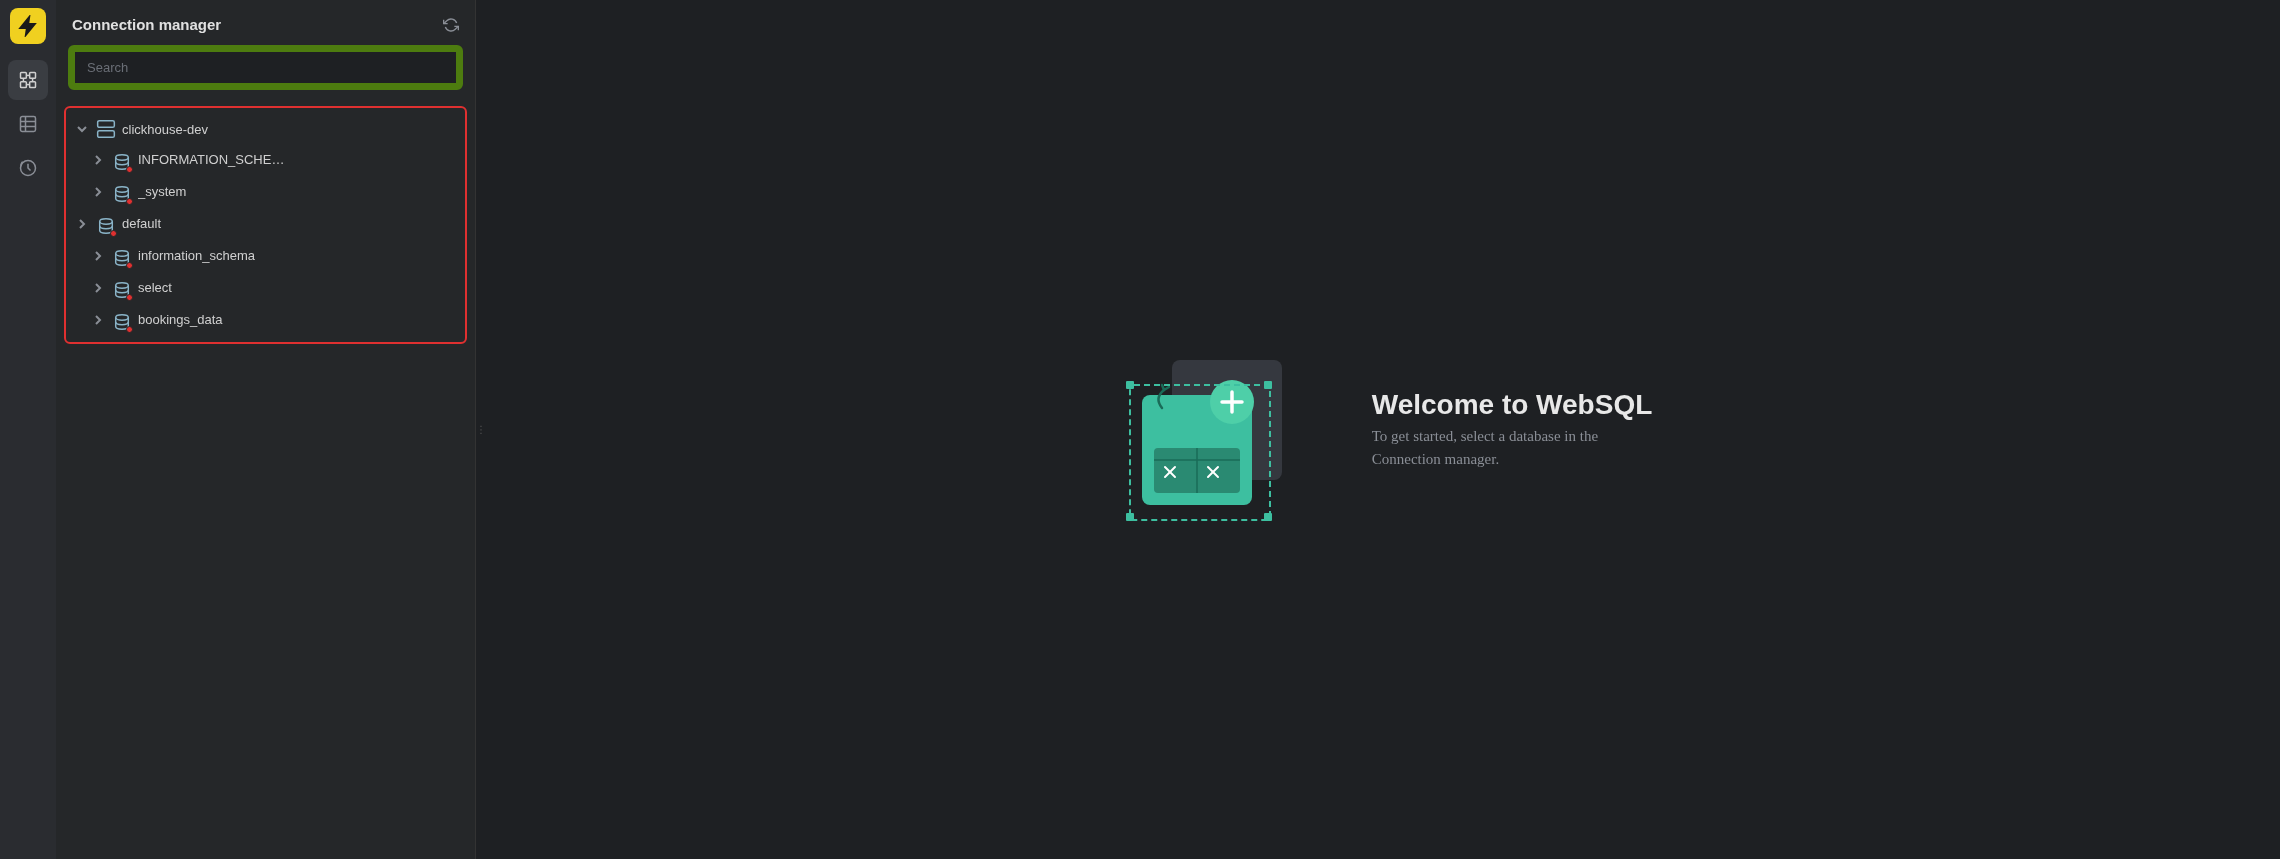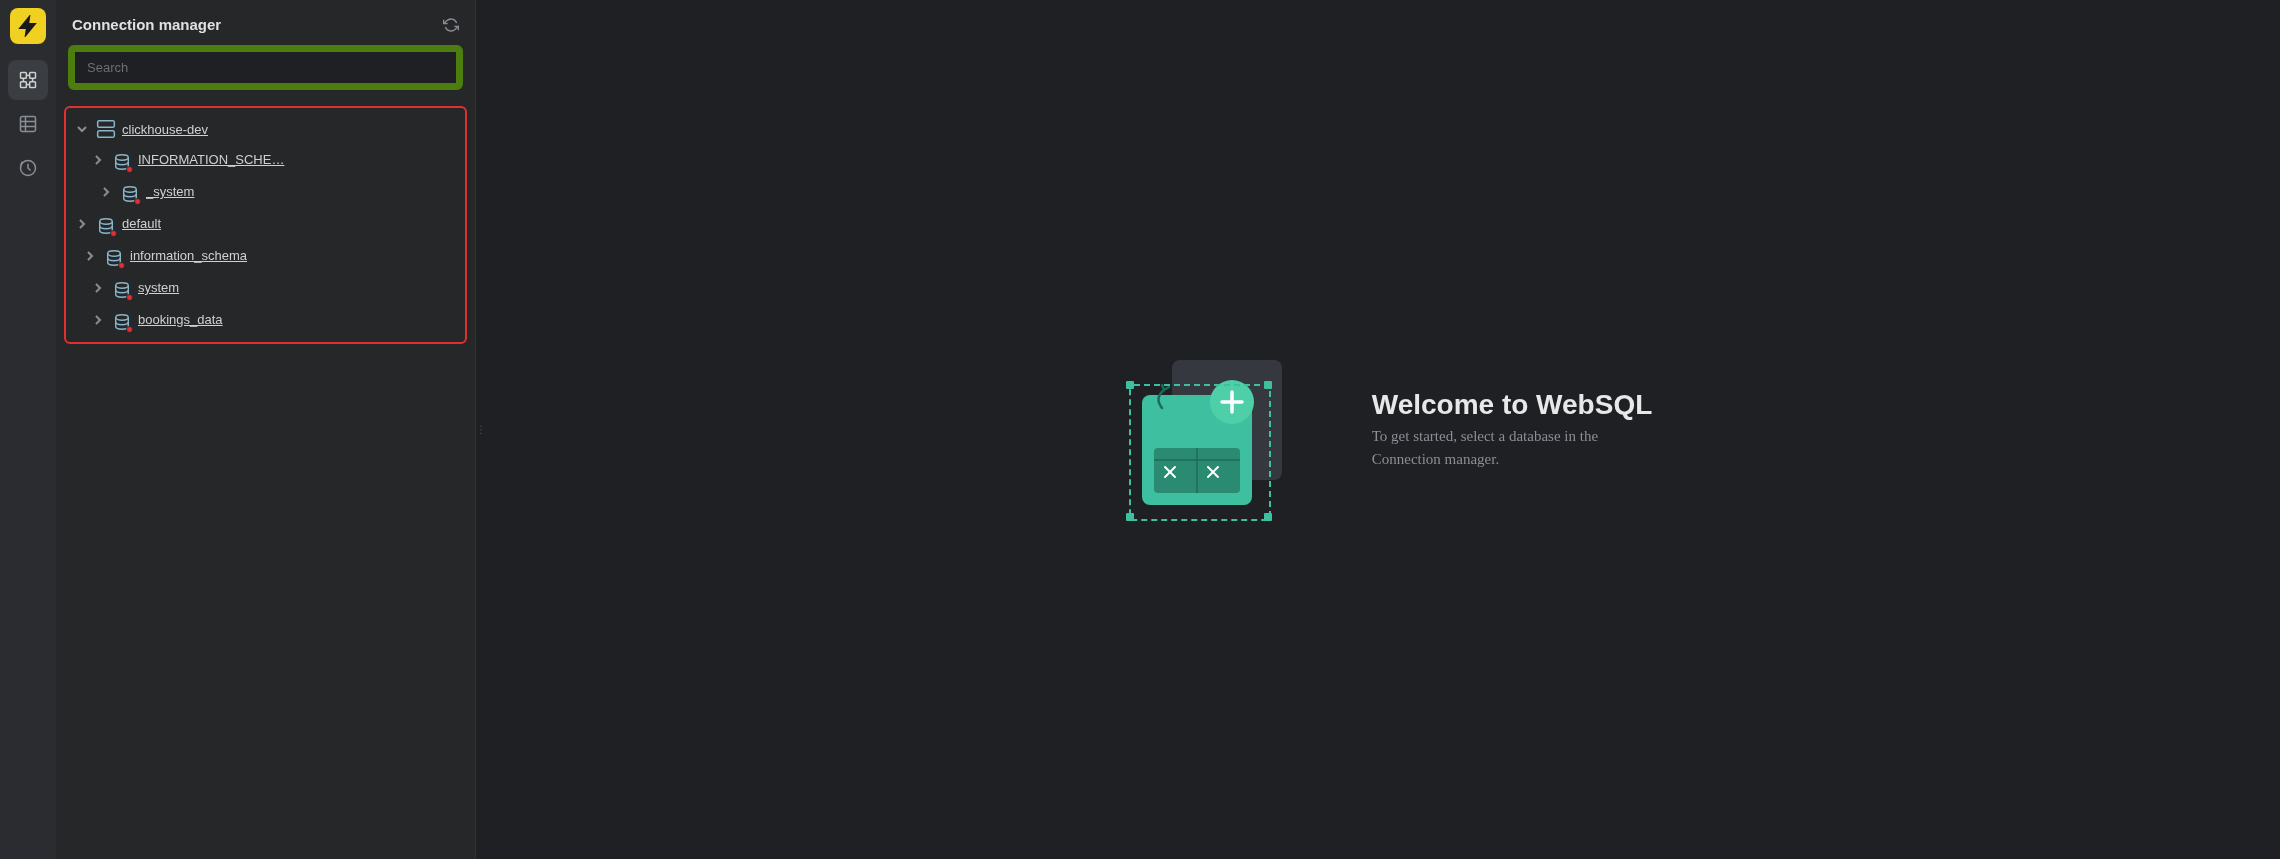--- a/index.html
+++ b/index.html
@@ -96,21 +96,20 @@
     
     .connection-tree {
       flex: 1;
       overflow-y: auto;
       padding: 4px 8px;
     }
     .tree-group {
       border: 2px solid #e03030;
       border-radius: 6px;
       padding: 4px 0;
-      text-decoration: underline;
     }
     .tree-node {
       display: flex;
       padding: 6px 8px;
       cursor: pointer;
       border-radius: 4px;
       gap: 6px;
       font-size: 13px;
     }
     .tree-chevron {
@@ -314,21 +313,21 @@
             <svg viewBox="0 0 20 20" fill="none" stroke="#8ab4c8" stroke-width="1.6" width="18" height="18">
               <ellipse cx="10" cy="5" rx="7" ry="3"></ellipse>
               <path d="M3 5v10c0 1.66 3.13 3 7 3s7-1.34 7-3V5"></path>
               <path d="M3 10c0 1.66 3.13 3 7 3s7-1.34 7-3"></path>
             </svg>
             <div class="db-icon-dot"></div>
           </div>
           <span class="tree-label">INFORMATION_SCHE…</span>
         </div>
 
-        <div class="tree-node" style="padding-left:32px">
+        <div class="tree-node" style="padding-left:24px">
           <div class="tree-chevron">
             <svg viewBox="0 0 12 12" fill="none" stroke="currentColor" stroke-width="2">
               <polyline points="4 2 8 6 4 10"></polyline>
             </svg>
           </div>
           <div class="tree-icon db-icon">
             <svg viewBox="0 0 20 20" fill="none" stroke="#8ab4c8" stroke-width="1.6" width="18" height="18">
               <ellipse cx="10" cy="5" rx="7" ry="3"></ellipse>
               <path d="M3 5v10c0 1.66 3.13 3 7 3s7-1.34 7-3V5"></path>
               <path d="M3 10c0 1.66 3.13 3 7 3s7-1.34 7-3"></path>
@@ -348,21 +347,21 @@
             <svg viewBox="0 0 20 20" fill="none" stroke="#8ab4c8" stroke-width="1.6" width="18" height="18">
               <ellipse cx="10" cy="5" rx="7" ry="3"></ellipse>
               <path d="M3 5v10c0 1.66 3.13 3 7 3s7-1.34 7-3V5"></path>
               <path d="M3 10c0 1.66 3.13 3 7 3s7-1.34 7-3"></path>
             </svg>
             <div class="db-icon-dot"></div>
           </div>
           <span class="tree-label">default</span>
         </div>
 
-        <div class="tree-node" style="padding-left:16px">
+        <div class="tree-node" style="padding-left:24px">
           <div class="tree-chevron">
             <svg viewBox="0 0 12 12" fill="none" stroke="currentColor" stroke-width="2">
               <polyline points="4 2 8 6 4 10"></polyline>
             </svg>
           </div>
           <div class="tree-icon db-icon">
             <svg viewBox="0 0 20 20" fill="none" stroke="#8ab4c8" stroke-width="1.6" width="18" height="18">
               <ellipse cx="10" cy="5" rx="7" ry="3"></ellipse>
               <path d="M3 5v10c0 1.66 3.13 3 7 3s7-1.34 7-3V5"></path>
               <path d="M3 10c0 1.66 3.13 3 7 3s7-1.34 7-3"></path>
@@ -379,21 +378,21 @@
             </svg>
           </div>
           <div class="tree-icon db-icon">
             <svg viewBox="0 0 20 20" fill="none" stroke="#8ab4c8" stroke-width="1.6" width="18" height="18">
               <ellipse cx="10" cy="5" rx="7" ry="3"></ellipse>
               <path d="M3 5v10c0 1.66 3.13 3 7 3s7-1.34 7-3V5"></path>
               <path d="M3 10c0 1.66 3.13 3 7 3s7-1.34 7-3"></path>
             </svg>
             <div class="db-icon-dot"></div>
           </div>
-          <span class="tree-label">system</span>
+          <span class="tree-label">select</span>
         </div>
 
         <div class="tree-node" style="padding-left:24px">
           <div class="tree-chevron">
             <svg viewBox="0 0 12 12" fill="none" stroke="currentColor" stroke-width="2">
               <polyline points="4 2 8 6 4 10"></polyline>
             </svg>
           </div>
           <div class="tree-icon db-icon">
             <svg viewBox="0 0 20 20" fill="none" stroke="#8ab4c8" stroke-width="1.6" width="18" height="18">

